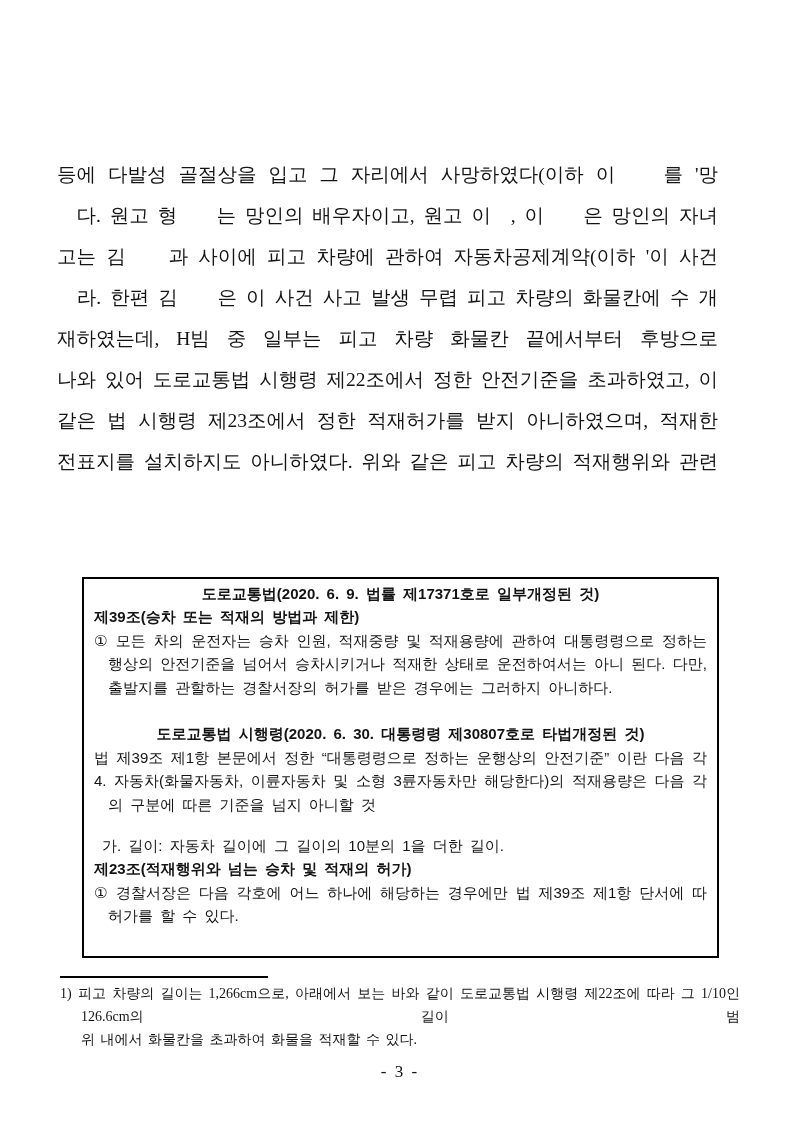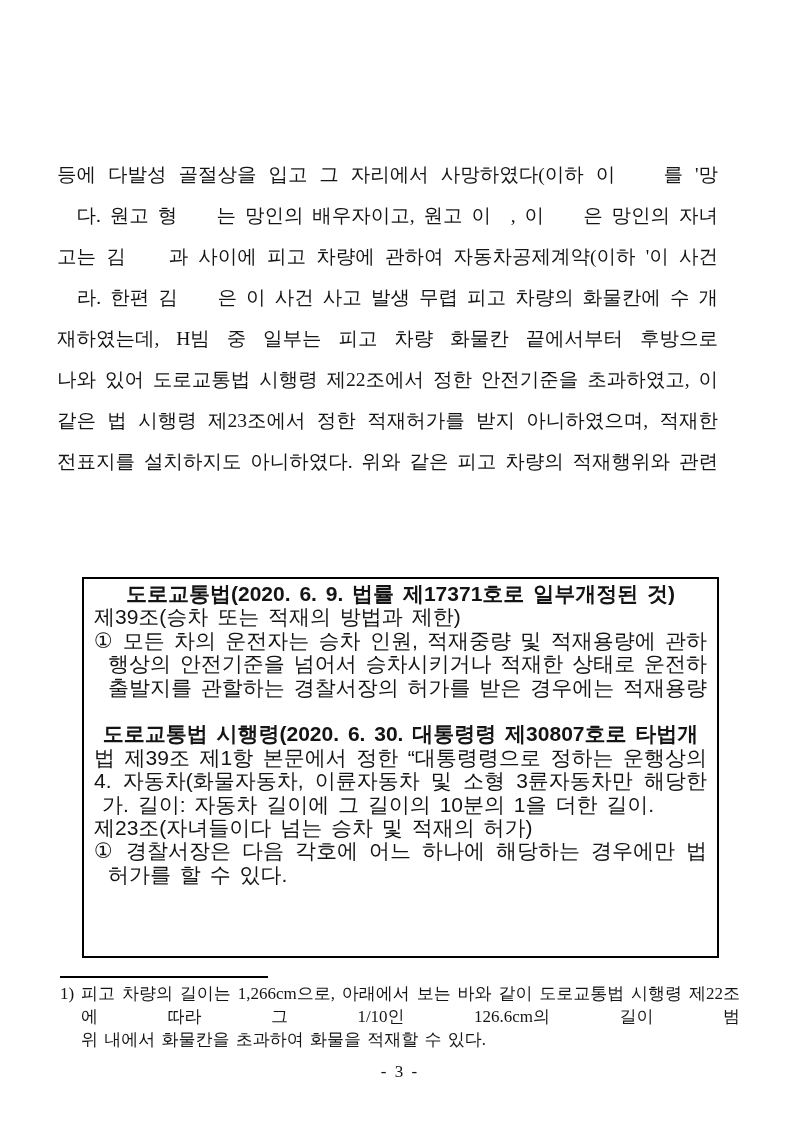--- a/index.html
+++ b/index.html
@@ -31,42 +31,42 @@
     white-space:pre-wrap;
   }
   .line.jf{text-align:justify;text-align-last:justify;}
   
   .statute-box{
     position:absolute;
     left:82px;top:577px;width:637px;height:381px;
     border:2px solid var(--c-border);
     padding:3px 10px 0 10px;
     font-family:"Liberation Sans","DejaVu Sans",sans-serif;
-    font-size:21px;
+    font-size:15px;
     word-spacing:3px;
   }
   .statute-box .line{
     height:23.4px;line-height:23.4px;
     overflow:hidden;
     white-space:pre-wrap;
   }
   .statute-box .tc{text-align:center;font-weight:bold;}
-  .statute-box .hd{font-weight:normal;}
-  .statute-box .ind1{padding-left:8px;}
+  .statute-box .hd{font-weight:bold;}
+  .statute-box .ind1{padding-left:8px;margin-top:18px;}
   .statute-box .ind2{padding-left:14px;}
   
   .fn-rule{
     position:absolute;
     left:60px;top:976px;width:208px;height:0;
     border-top:2px solid var(--c-border);
   }
   .footnote{
     position:absolute;
     left:60px;top:982px;width:680px;
-    font-size:17px;
+    font-size:14px;
     word-spacing:2px;
     padding-left:0;
   }
   .footnote .line{
     line-height:23px;
     overflow:hidden;
     white-space:pre-wrap;
   }
   .footnote .hang{text-indent:-21px;padding-left:21px;}
   .footnote .cont{padding-left:21px;font-family:Liberation Serif, serif;}
@@ -93,27 +93,28 @@
       <div class="line jf">나와 있어 도로교통법 시행령 제22조에서 정한 안전기준을 초과하였고, 이에 대하여</div>
       <div class="line jf">같은 법 시행령 제23조에서 정한 적재허가를 받지 아니하였으며, 적재한 화물 끝에 안</div>
       <div class="line jf">전표지를 설치하지도 아니하였다. 위와 같은 피고 차량의 적재행위와 관련된 규정은</div>
     </div>
 
   <div class="statute-box">
       <div class="line tc">도로교통법(2020. 6. 9. 법률 제17371호로 일부개정된 것)</div>
       <div class="line hd">제39조(승차 또는 적재의 방법과 제한)</div>
       <div class="line jf">① 모든 차의 운전자는 승차 인원, 적재중량 및 적재용량에 관하여 대통령령으로 정하는 운</div>
       <div class="line jf ind2">행상의 안전기준을 넘어서 승차시키거나 적재한 상태로 운전하여서는 아니 된다. 다만,</div>
-      <div class="line ind2">출발지를 관할하는 경찰서장의 허가를 받은 경우에는 적재용량에 아니하다.</div>
+      <div class="line ind2">출발지를 관할하는 경찰서장의 허가를 받은 경우에는 그러하지 아니하다.</div>
       <div class="line"></div>
       <div class="line tc">도로교통법 시행령(2020. 6. 30. 대통령령 제30807호로 타법개정된 것)</div>
       <div class="line jf">법 제39조 제1항 본문에서 정한 “대통령령으로 정하는 운행상의 안전기준” 이란 다음 각</div>
       <div class="line jf">4. 자동차(화물자동차, 이륜자동차 및 소형 3륜자동차만 해당한다)의 적재용량은 다음 각 목</div>
+      <div class="line ind2">의 구분에 따른 기준을 넘지 아니할 것</div>
       <div class="line ind1">가. 길이: 자동차 길이에 그 길이의 10분의 1을 더한 길이.</div>
-      <div class="line hd">제23조(자녀들이다 넘는 승차 및 적재의 허가)</div>
+      <div class="line hd">제23조(적재행위와 넘는 승차 및 적재의 허가)</div>
       <div class="line jf">① 경찰서장은 다음 각호에 어느 하나에 해당하는 경우에만 법 제39조 제1항 단서에 따른</div>
       <div class="line ind2">허가를 할 수 있다.</div>
     </div>
 
   <div class="fn-rule"></div>
 
   <div class="footnote">
       <div class="line jf hang">1) 피고 차량의 길이는 1,266cm으로, 아래에서 보는 바와 같이 도로교통법 시행령 제22조에 따라 그 1/10인 126.6cm의 길이 범</div>
       <div class="line cont">위 내에서 화물칸을 초과하여 화물을 적재할 수 있다.</div>
     </div>

